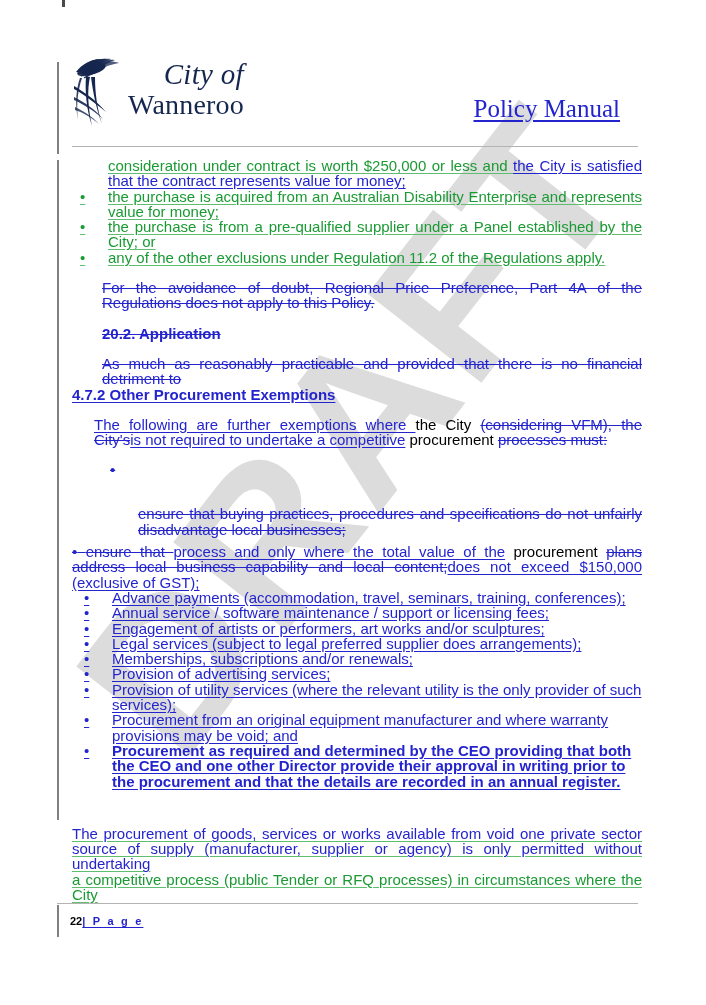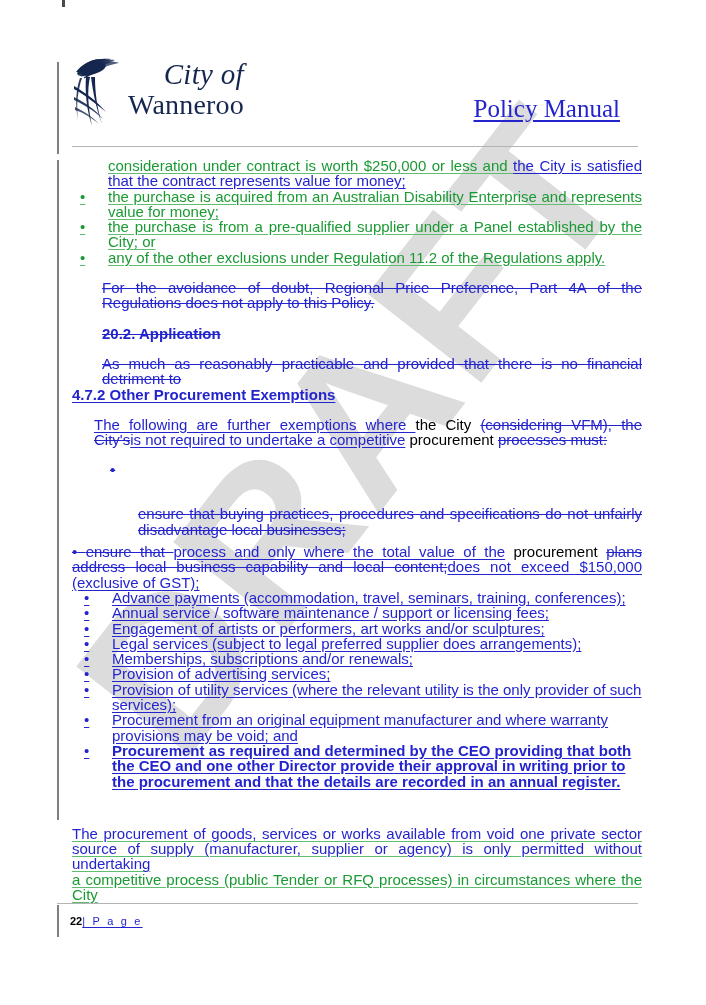--- a/index.html
+++ b/index.html
@@ -229,21 +229,21 @@
     top: 915px;
     font-size: 11px;
     white-space: nowrap;
   }
   .footer .pg {
     color: #000000;
     font-weight: bold;
   }
   .footer .pgw {
     color: #2424cf;
-    font-weight: normal;
+    font-weight: bold;
     letter-spacing: 2.2px;
     text-decoration: underline;
     text-underline-offset: 2px;
   }
 </style>
 </head>
 <body>
 
 <div class="page">
 

